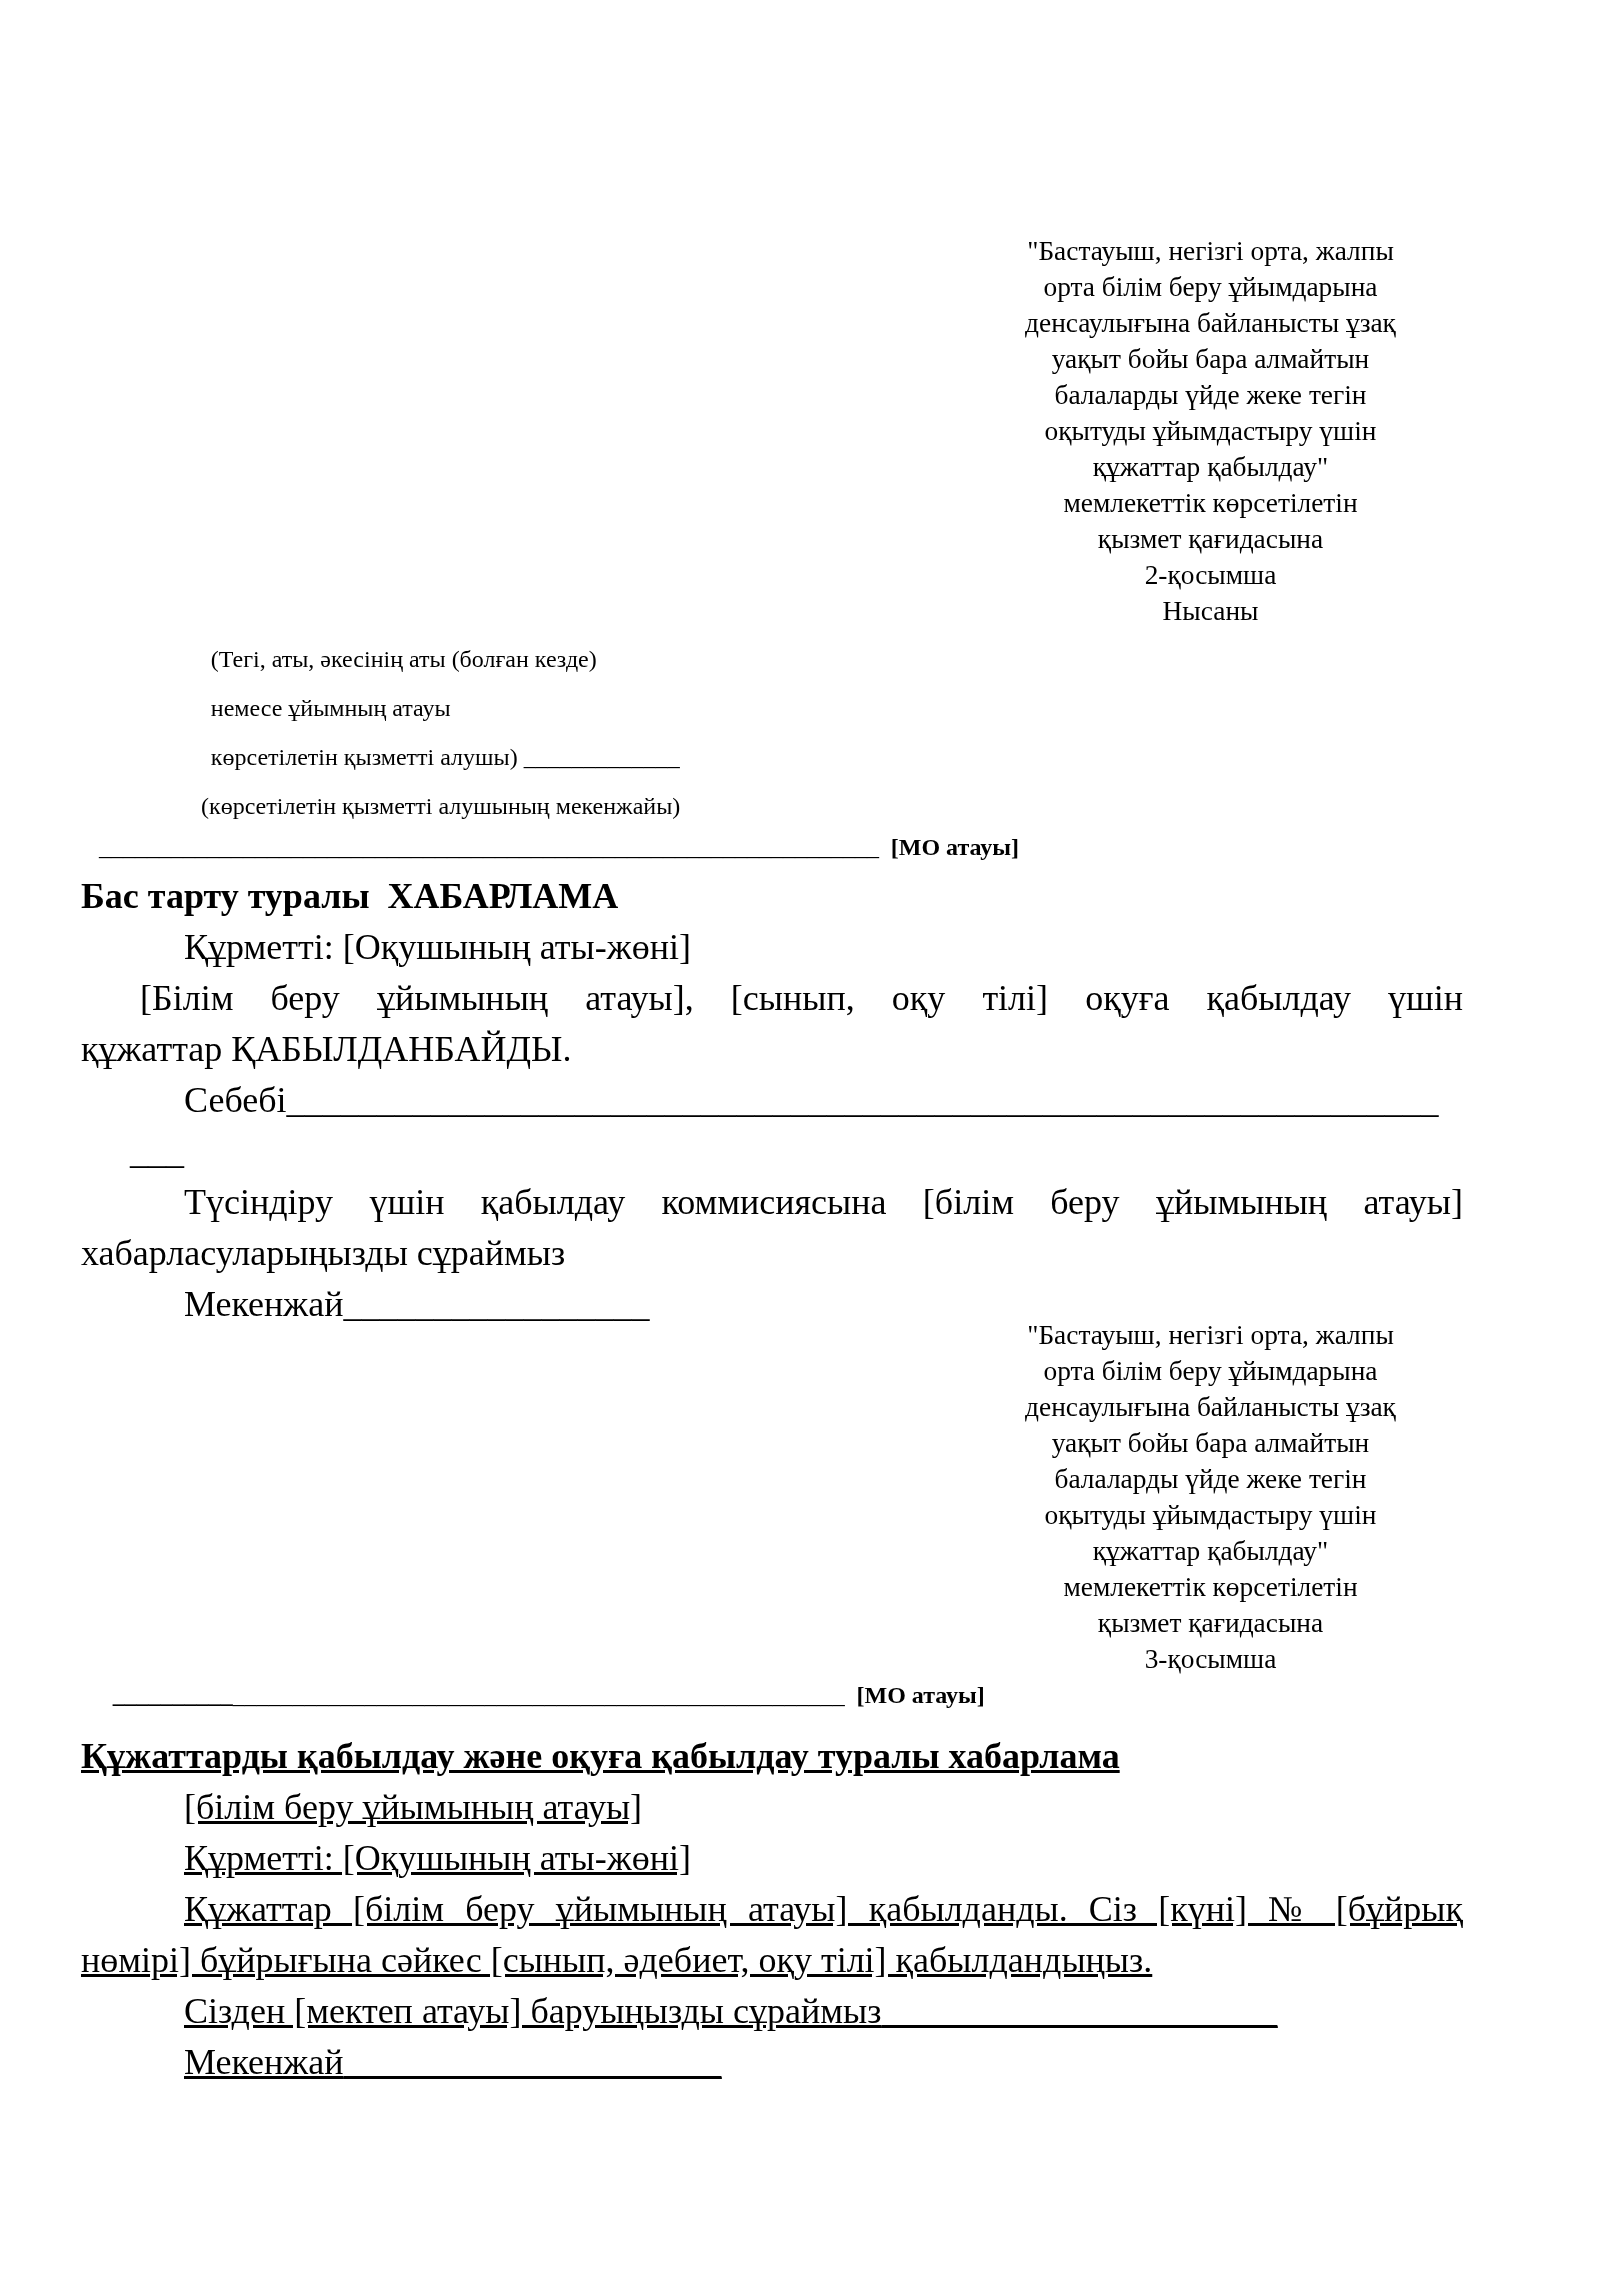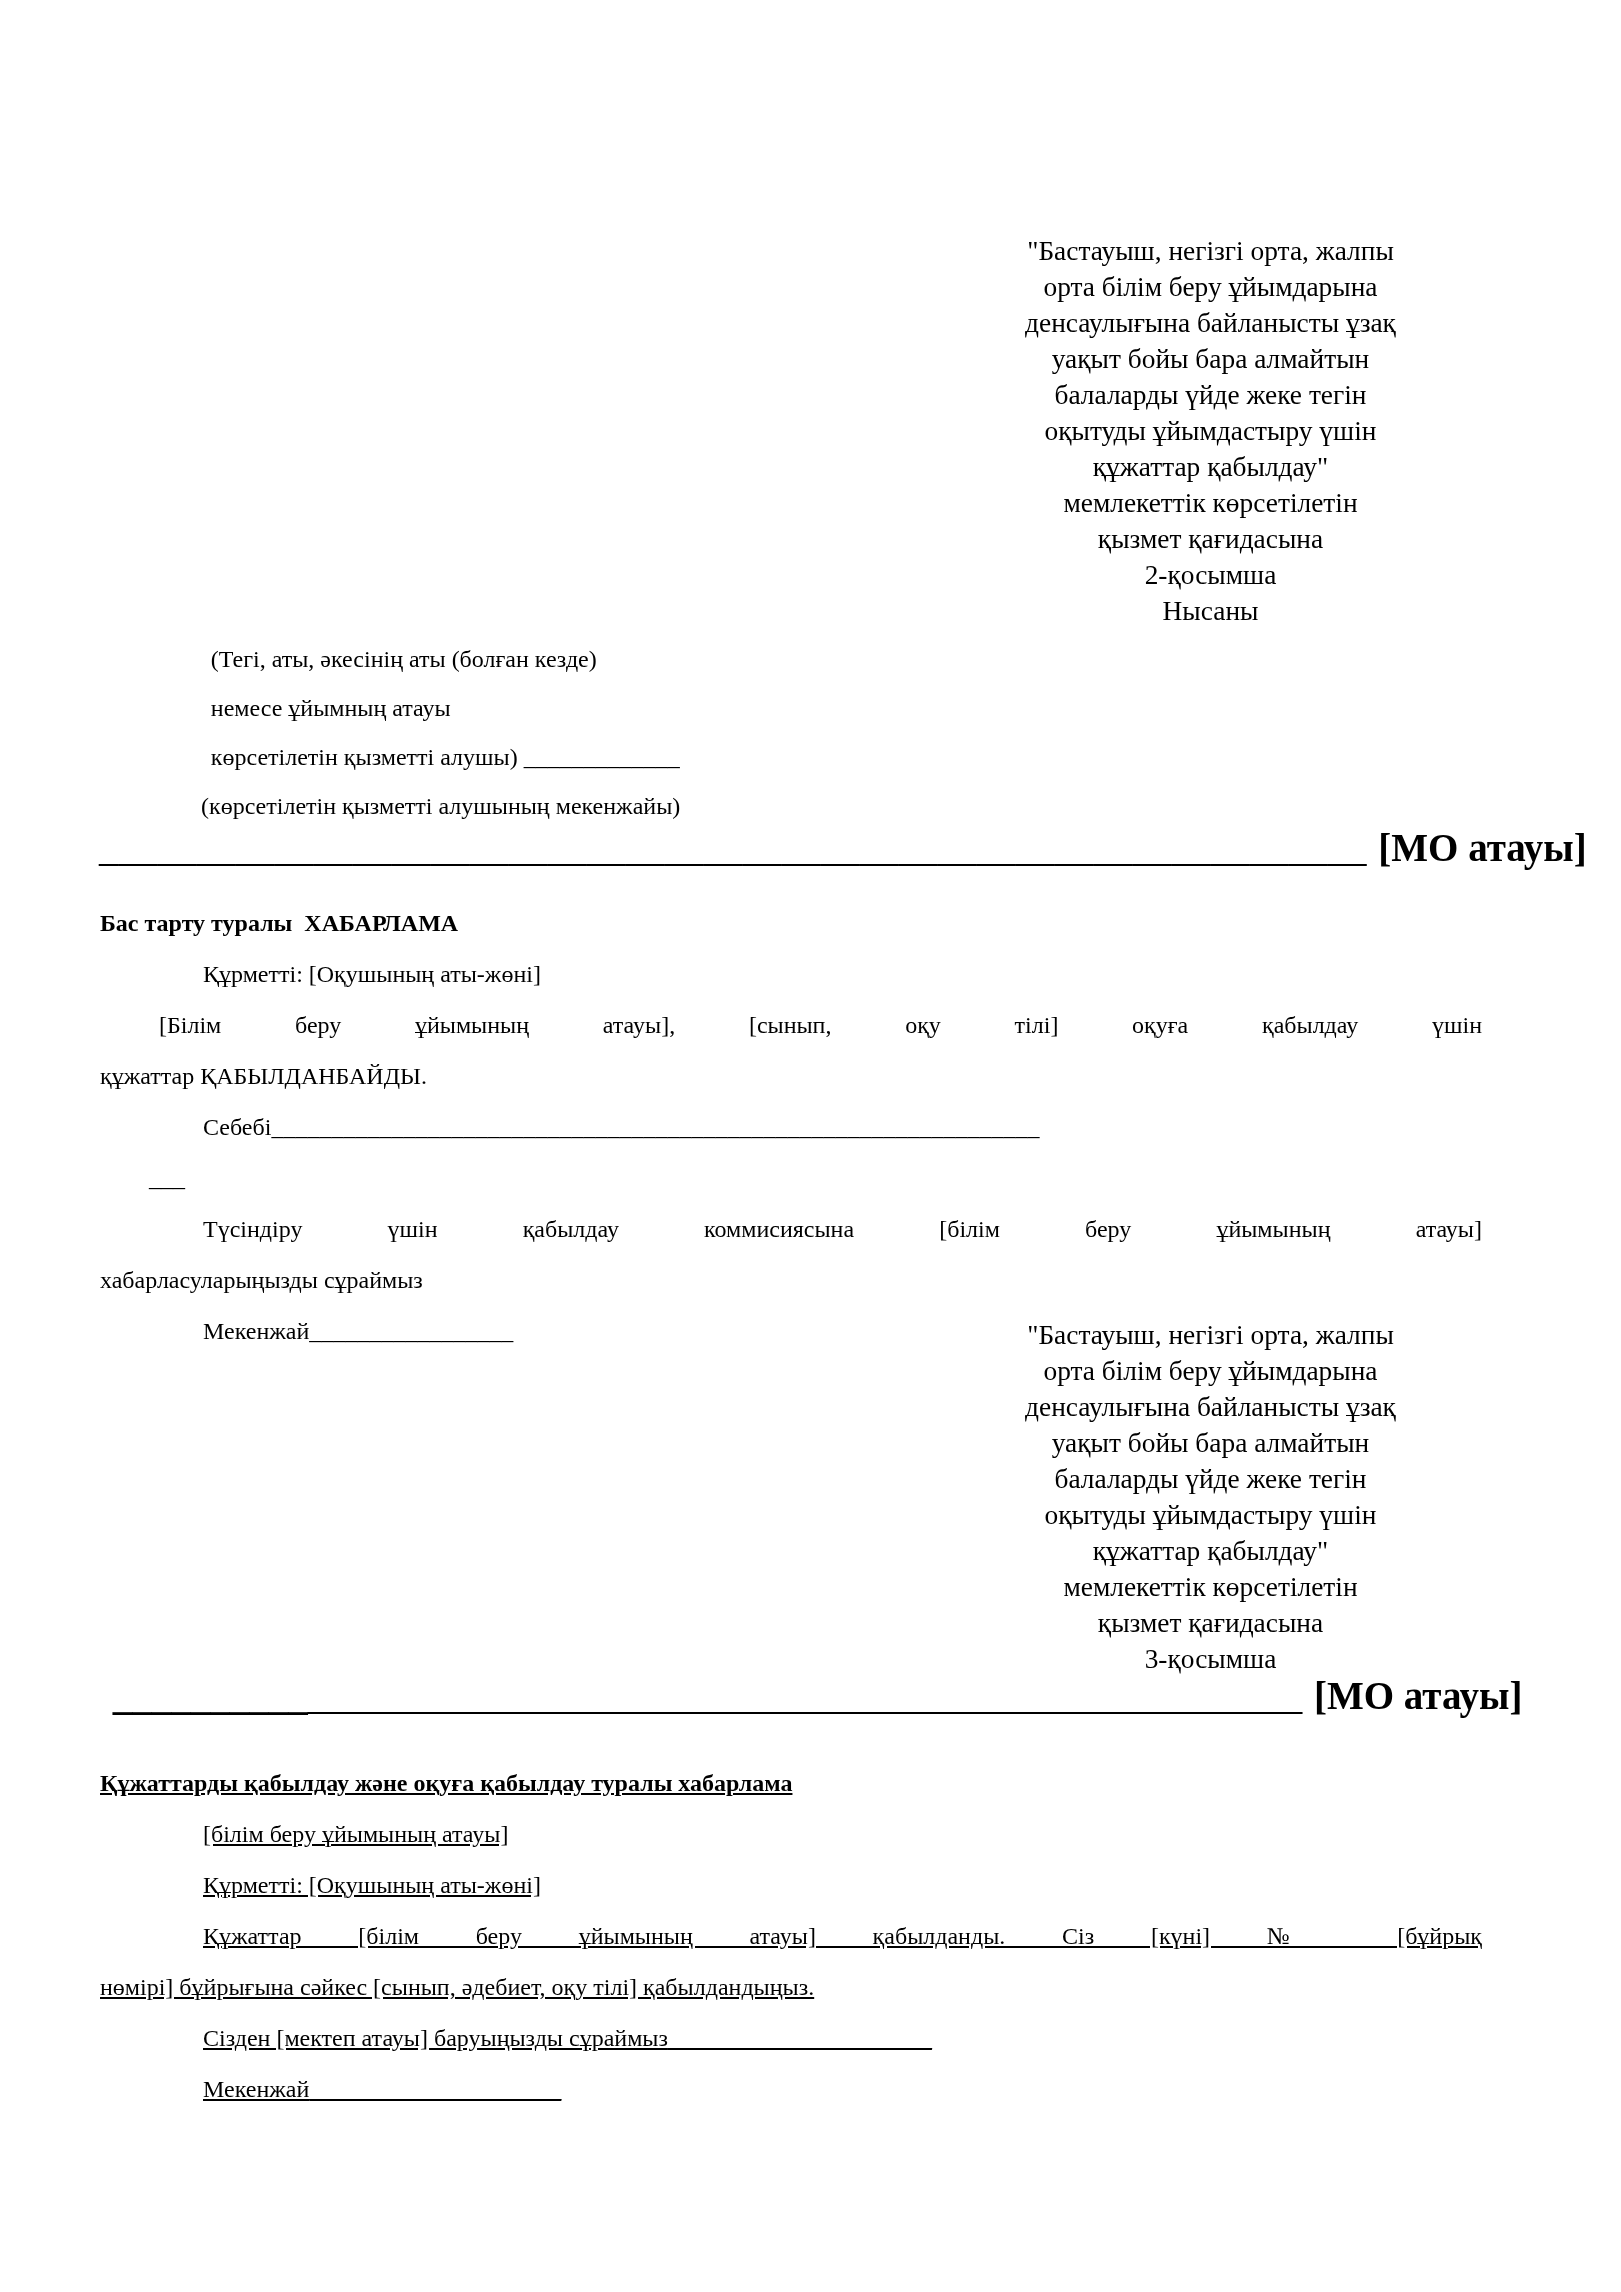--- a/index.html
+++ b/index.html
@@ -30,35 +30,34 @@
     top:635px;left:201px;
     font-size:24px;
     line-height:49px;
   }
   .recipient .pad{padding-left:9.8px;}
 
   
   .mo-line{
     position:absolute;
     left:99px;
-    font-size:39px;
+    font-size:24px;
     line-height:43px;
     white-space:nowrap;
   }
   #mo-line-1{top:826px;}
   #mo-line-2{top:1674px;padding-left:13.7px;text-align:center;}
   .mo-label{font-weight:bold;margin-left:11.8px;}
 
   
   .section{
     position:absolute;
-    left:100px;width:1382px;
-    font-size:24px;
+    left:81px;width:1382px;
+    font-size:36px;
     line-height:51px;
-    margin-top:27px;
   }
   #refusal-section{top:871px;}
   #acceptance-section{top:1731px;text-decoration:underline;}
 
   .bold{font-weight:bold;}
   .indent{text-indent:103px;}
   .indent-sm{text-indent:59px;}
   .indent-xs{text-indent:49px;}
   .just{text-align:justify;text-align-last:justify;}
   .nowrap{white-space:nowrap;overflow:hidden;}

